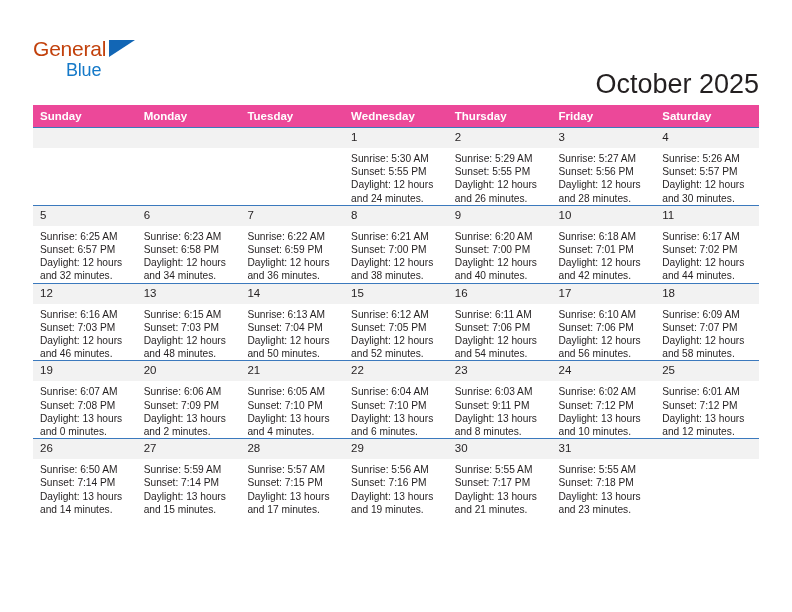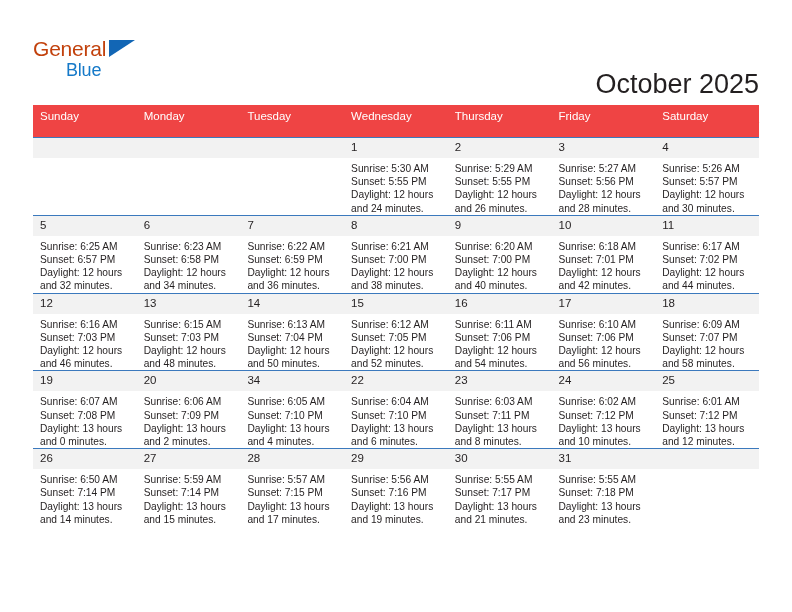--- a/index.html
+++ b/index.html
@@ -87,26 +87,26 @@
   
   .calendar {
     position: absolute;
     left: 33px;
     top: 105px;
     width: 726px;
     border-collapse: collapse;
     table-layout: fixed;
   }
   .calendar th {
-    background: #ef4444;
+    background: #ec4899;
     color: #ffffff;
     font-size: 11.5px;
-    font-weight: normal;
+    font-weight: bold;
     text-align: left;
-    padding: 5px 0 15px 7px;
+    padding: 5px 0 5px 7px;
     height: 12px;
     border: none;
   }
   .calendar td {
     width: 103.71px;
     height: 75px;
     vertical-align: top;
     padding: 0;
     border-top: 1px solid #3b79bd;
     background: #ffffff;
@@ -353,42 +353,42 @@
           <td>
             <span class="daynum">20</span>
             <div class="cell-body">
               <div>Sunrise: 6:06 AM</div>
               <div>Sunset: 7:09 PM</div>
               <div>Daylight: 13 hours</div>
               <div>and 2 minutes.</div>
             </div>
           </td>
           <td>
-            <span class="daynum">34</span>
+            <span class="daynum">21</span>
             <div class="cell-body">
               <div>Sunrise: 6:05 AM</div>
               <div>Sunset: 7:10 PM</div>
               <div>Daylight: 13 hours</div>
               <div>and 4 minutes.</div>
             </div>
           </td>
           <td>
             <span class="daynum">22</span>
             <div class="cell-body">
               <div>Sunrise: 6:04 AM</div>
               <div>Sunset: 7:10 PM</div>
               <div>Daylight: 13 hours</div>
               <div>and 6 minutes.</div>
             </div>
           </td>
           <td>
             <span class="daynum">23</span>
             <div class="cell-body">
               <div>Sunrise: 6:03 AM</div>
-              <div>Sunset: 7:11 PM</div>
+              <div>Sunset: 9:11 PM</div>
               <div>Daylight: 13 hours</div>
               <div>and 8 minutes.</div>
             </div>
           </td>
           <td>
             <span class="daynum">24</span>
             <div class="cell-body">
               <div>Sunrise: 6:02 AM</div>
               <div>Sunset: 7:12 PM</div>
               <div>Daylight: 13 hours</div>

